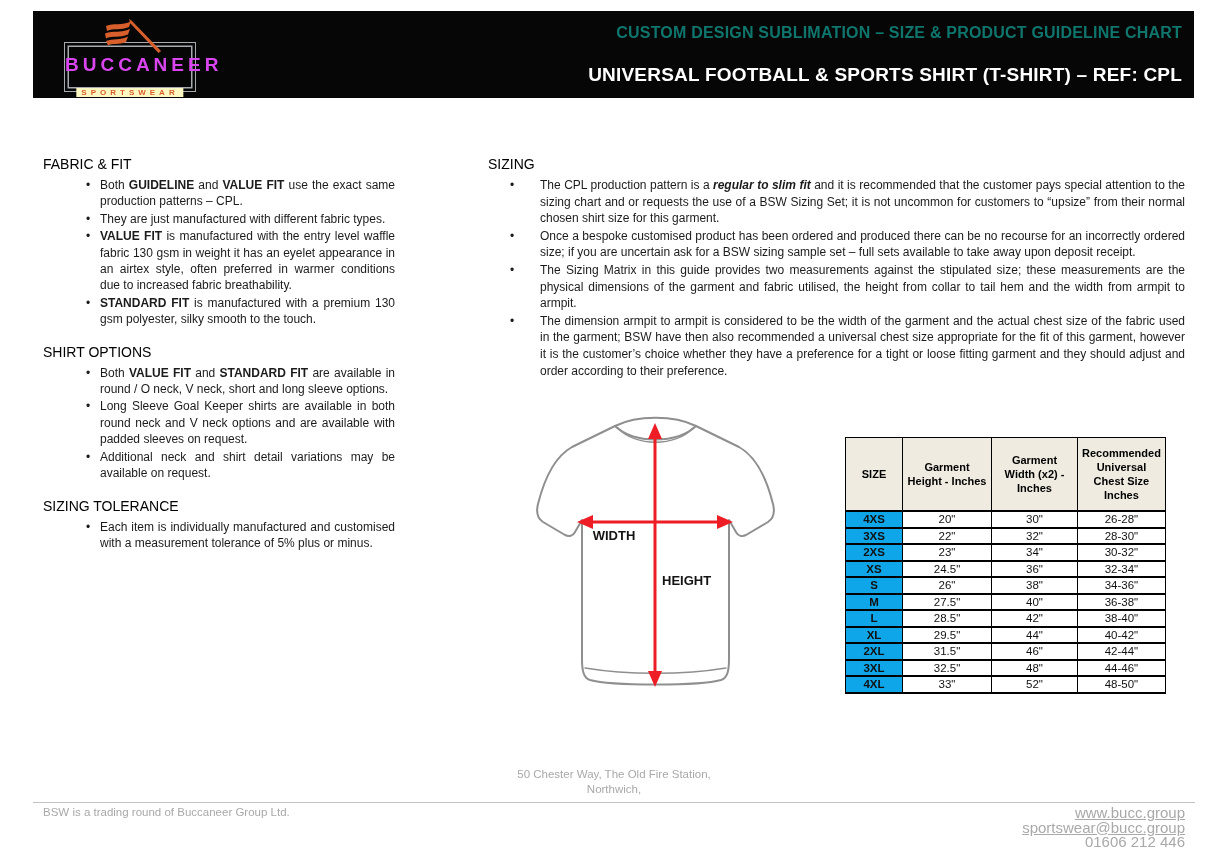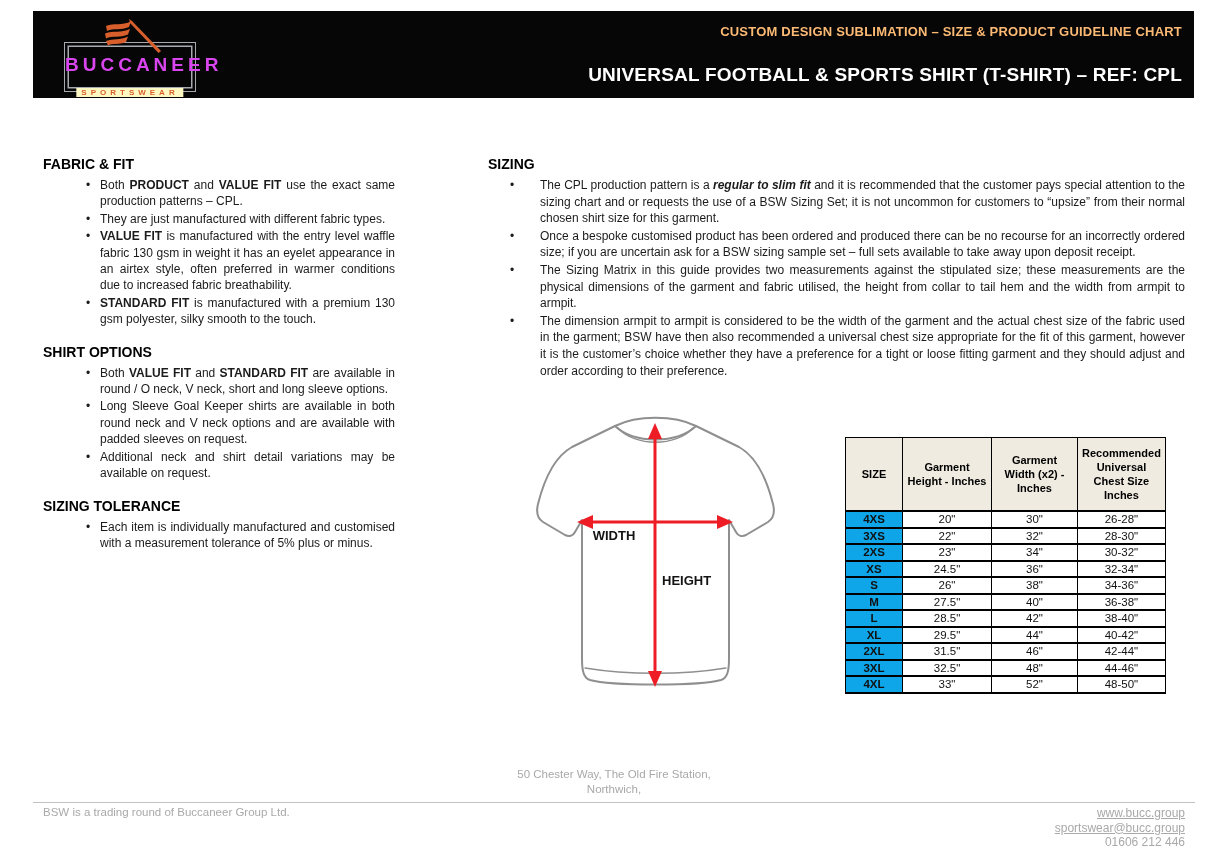--- a/index.html
+++ b/index.html
@@ -12,27 +12,27 @@
         border:1.5px solid #a7abb0;
         box-shadow:inset 0 0 0 2.5px #060606, inset 0 0 0 4px #a7abb0;}
   .logo .brand{margin-top:11px;text-align:center;font-size:19px;font-weight:700;
         letter-spacing:4px;color:#d946ef;}
   .logo .brand-sub{position:absolute;left:50%;bottom:-6px;transform:translateX(-50%);
         background:#fef9c3;padding:0 5px;font-size:8px;font-weight:700;letter-spacing:4px;
         color:#d85f2c;white-space:nowrap;}
   .flag{position:absolute;left:52%;top:-26px;transform:translateX(-50%);}
   .titles{position:absolute;top:0;right:12px;height:100%;display:flex;flex-direction:column;
         justify-content:space-between;align-items:flex-end;padding:13px 0 12px 0;box-sizing:border-box;}
-  .title1{color:#fdba74;font-size:13px;font-weight:700;letter-spacing:0.2px;}
+  .title1{color:#0f766e;font-size:16px;font-weight:700;letter-spacing:0.2px;}
   .title2{color:#ffffff;font-size:19px;font-weight:700;letter-spacing:0.2px;}
 
   
   .col-left{position:absolute;left:43px;top:156px;width:352px;}
   .col-right{position:absolute;left:488px;top:156px;width:697px;}
-  .section-title{font-size:14px;font-weight:700;color:#000;margin:0 0 4px 0;line-height:17px;}
+  .section-title{font-size:14px;font-weight:400;color:#000;margin:0 0 4px 0;line-height:17px;}
   .doc-section + .doc-section{margin-top:16px;}
   ul.bullets{list-style:none;margin:0;padding:0;}
   ul.bullets li{position:relative;font-size:12px;line-height:16.4px;margin-bottom:1px;
         text-align:justify;text-align-last:left;-moz-text-align-last:left;}
   .col-left ul.bullets li{padding-left:57px;}
   .col-left ul.bullets li::before{content:"\2022";position:absolute;left:43px;top:0;}
   .col-right ul.bullets li{padding-left:52px;line-height:16.6px;}
   .col-right ul.bullets li::before{content:"\2022";position:absolute;left:22px;top:0;}
   .bold{font-weight:700;}
   .italic{font-style:italic;}
@@ -50,21 +50,21 @@
         border-bottom:2.5px solid #000;height:14.5px;padding:0 2px;}
   table.size-table td.size-col{background:#0ea5e9;font-weight:700;}
   table.size-table col.c1{width:57px;} table.size-table col.c2{width:89px;}
   table.size-table col.c3{width:86px;} table.size-table col.c4{width:86px;}
 
   
   .footer-line{position:absolute;left:33px;top:802px;width:1162px;border-top:1px solid #c2c2c2;}
   .footer-left{position:absolute;left:43px;top:806px;font-size:11.5px;color:#a9a9a9;}
   .footer-center{position:absolute;left:50%;transform:translateX(-50%);top:767px;width:340px;
         text-align:center;font-size:11.5px;color:#a9a9a9;line-height:14.6px;}
-  .footer-right{position:absolute;right:43px;top:806px;text-align:right;font-size:12px;
+  .footer-right{position:absolute;right:43px;top:806px;text-align:right;font-size:15px;
         color:#a9a9a9;line-height:14.6px;}
   .footer-right a{color:#a9a9a9;text-decoration:underline;display:block;cursor:pointer;}
   .footer-right .phone{display:block;}
 </style>
 </head>
 <body>
 
 <div class="page">
 
   <div class="header">
@@ -83,21 +83,21 @@
     <div class="titles">
       <div class="title1">CUSTOM DESIGN SUBLIMATION – SIZE &amp; PRODUCT GUIDELINE CHART</div>
       <div class="title2">UNIVERSAL FOOTBALL &amp; SPORTS SHIRT (T-SHIRT) – REF: CPL</div>
     </div>
   </div>
 
   <div class="col-left">
       <section class="doc-section">
         <h2 class="section-title">FABRIC &amp; FIT</h2>
         <ul class="bullets">
-          <li><span>Both </span><span class="bold">PRODUCT</span><span> and </span><span class="bold">VALUE FIT</span><span> use the exact same production patterns – CPL.</span></li>
+          <li><span>Both </span><span class="bold">GUIDELINE</span><span> and </span><span class="bold">VALUE FIT</span><span> use the exact same production patterns – CPL.</span></li>
           <li><span>They are just manufactured with different fabric types.</span></li>
           <li><span class="bold">VALUE FIT</span><span> is manufactured with the entry level waffle fabric 130 gsm in weight it has an eyelet appearance in an airtex style, often preferred in warmer conditions due to increased fabric breathability.</span></li>
           <li><span class="bold">STANDARD FIT</span><span> is manufactured with a premium 130 gsm polyester, silky smooth to the touch.</span></li>
         </ul>
       </section>
       <section class="doc-section">
         <h2 class="section-title">SHIRT OPTIONS</h2>
         <ul class="bullets">
           <li><span>Both </span><span class="bold">VALUE FIT</span><span> and </span><span class="bold">STANDARD FIT</span><span> are available in round / O neck, V neck, short and long sleeve options.</span></li>
           <li><span>Long Sleeve Goal Keeper shirts are available in both round neck and V neck options and are available with padded sleeves on request.</span></li>

